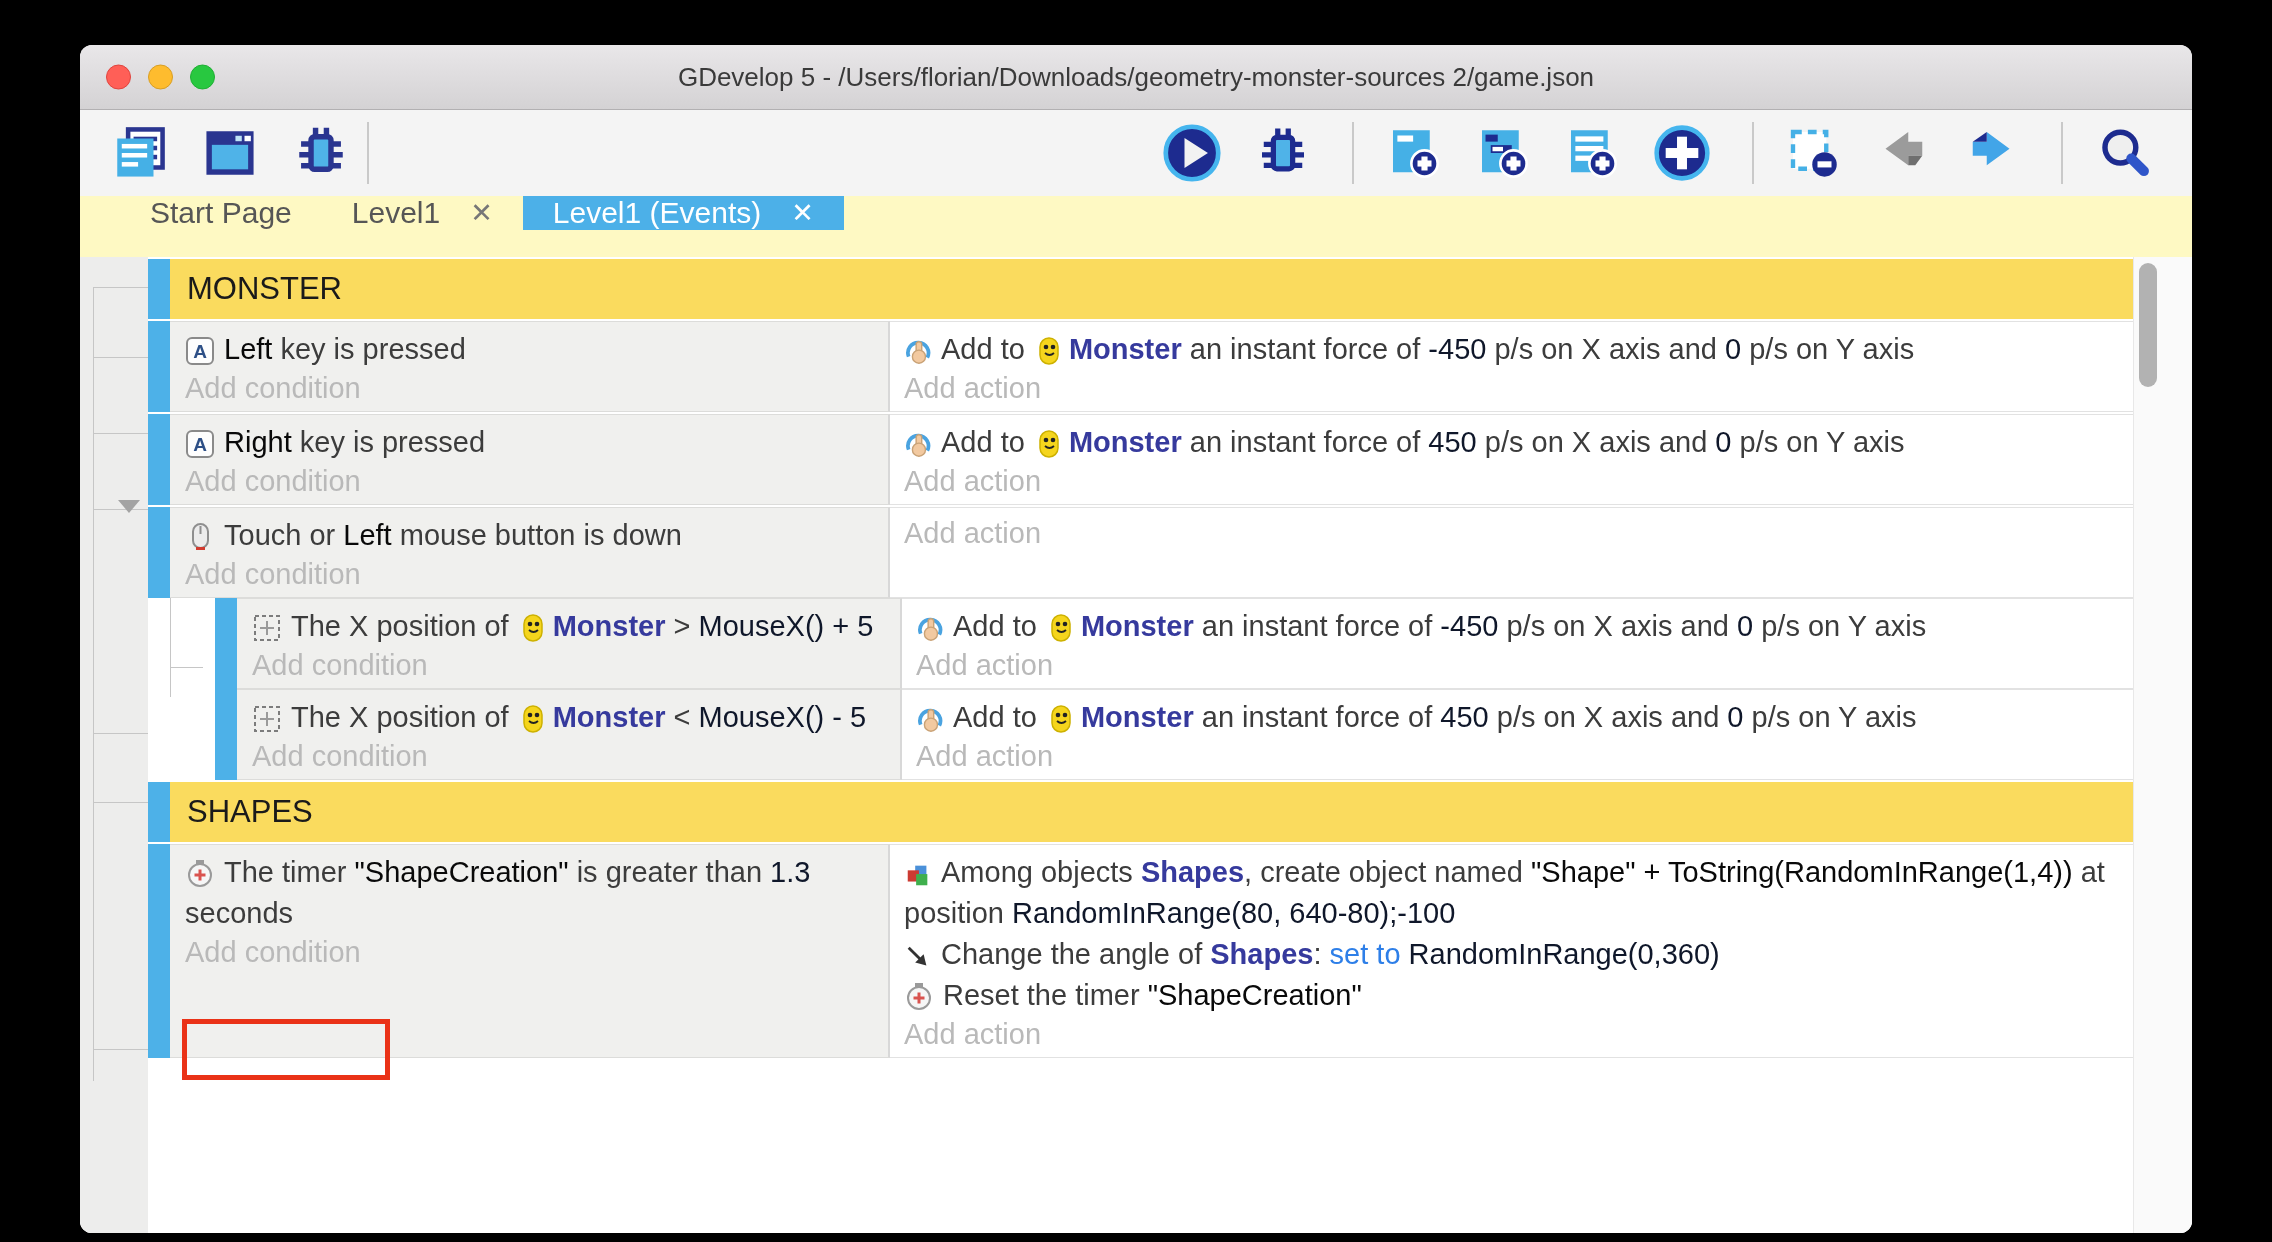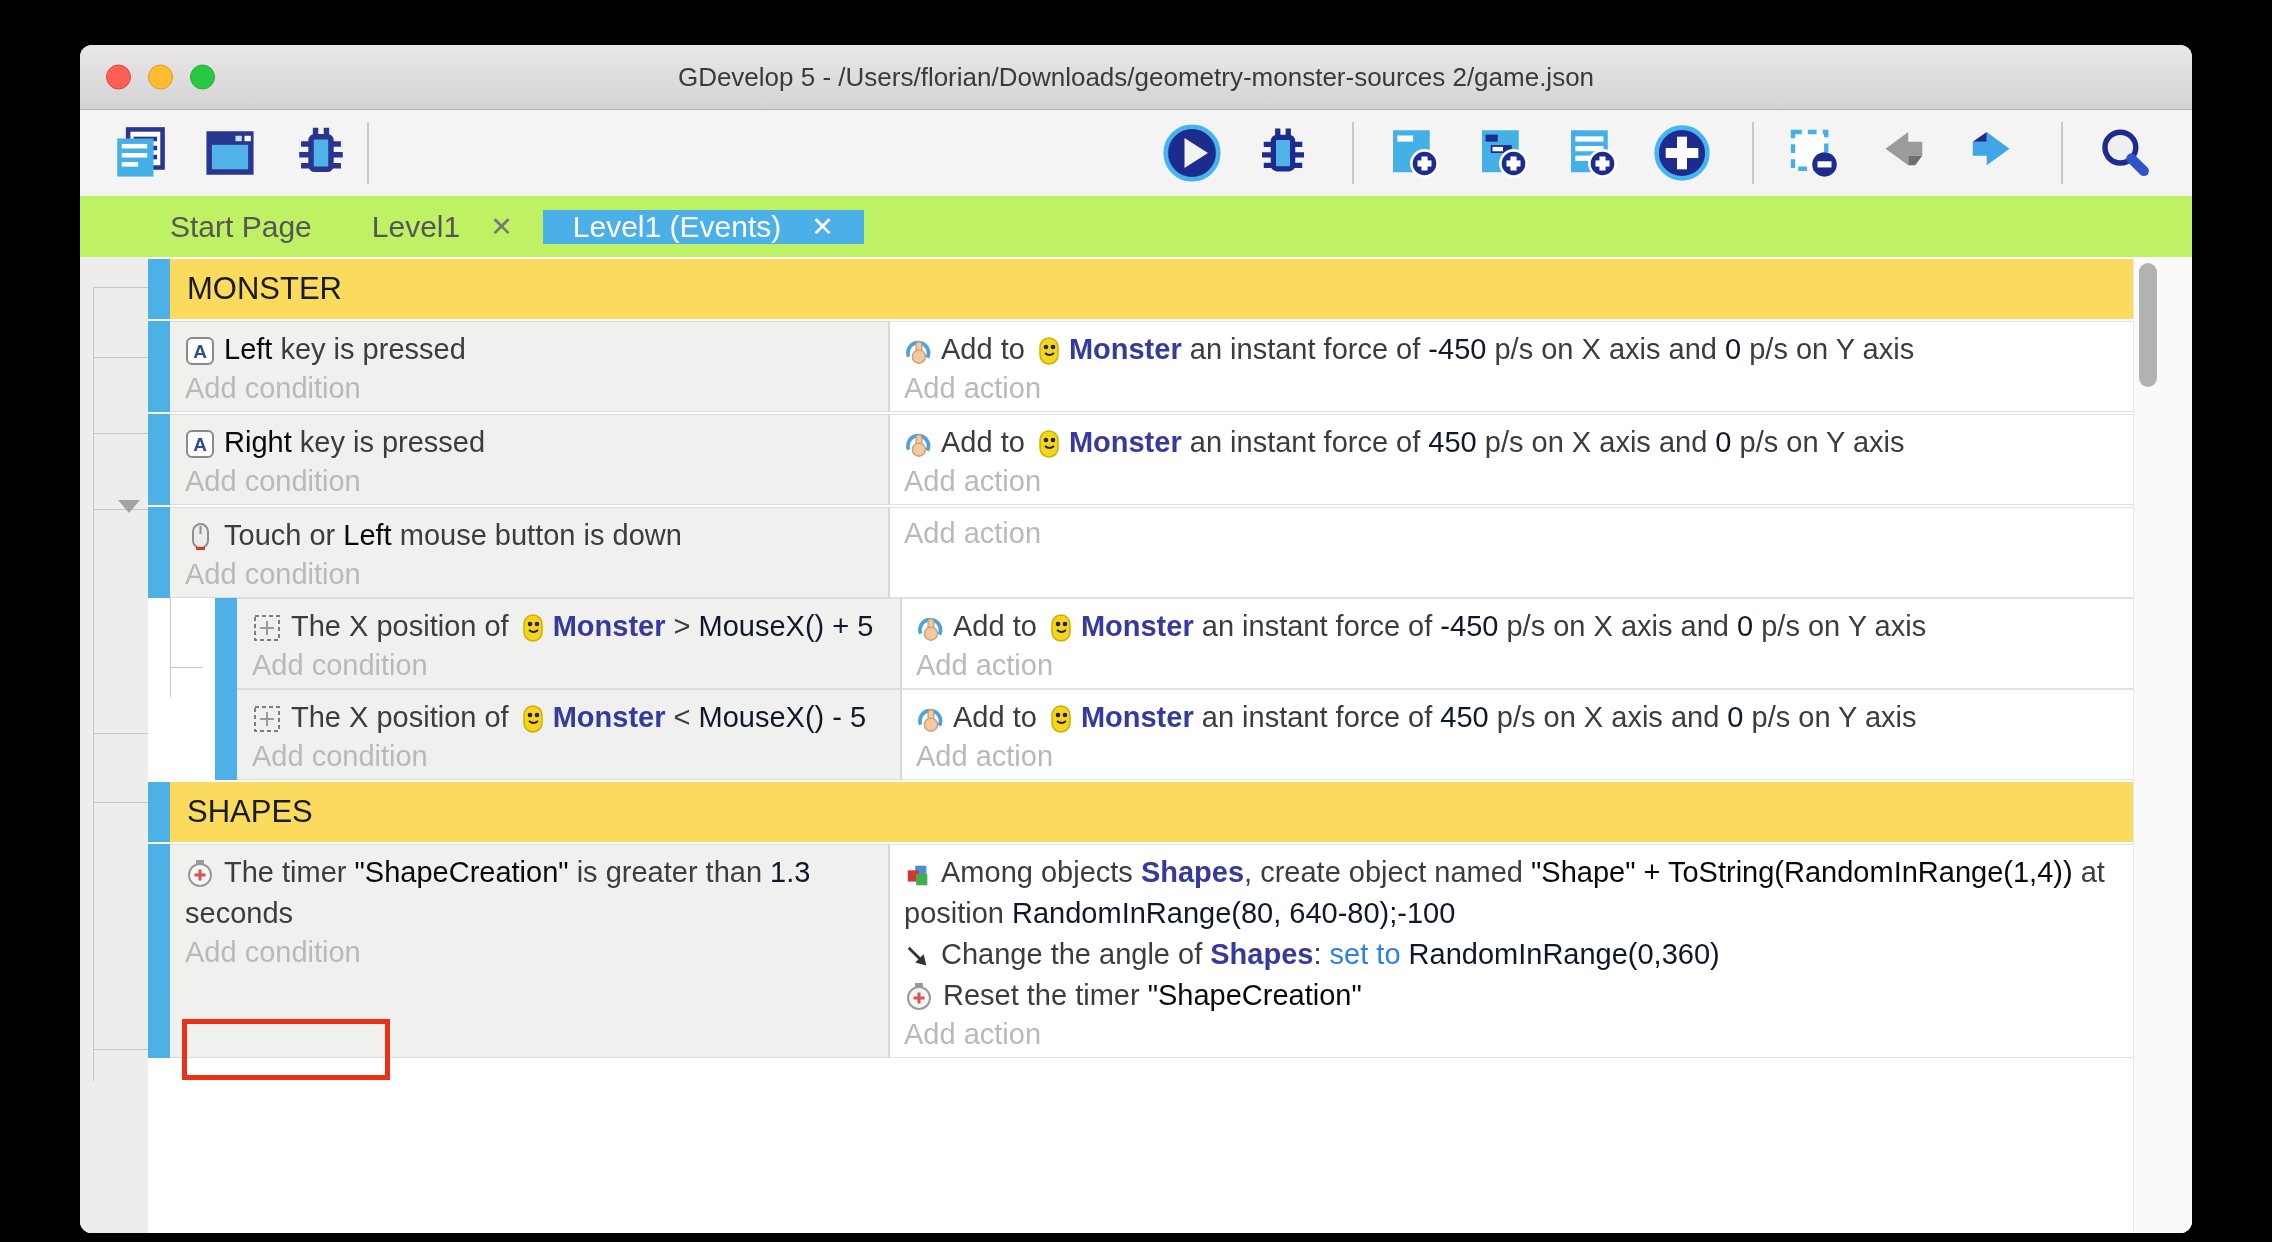--- a/index.html
+++ b/index.html
@@ -17,21 +17,21 @@
   .light.green{background:#28c840;border:1px solid #1faf34;}
   .title{font-size:26px;color:#3a3a3a;}
   
   .toolbar{height:86px;flex:0 0 auto;display:flex;align-items:center;padding:0 30px;background:#f4f4f4;}
   .tb-group{display:flex;align-items:center;gap:24px;}
   .tb-spacer{flex:1;}
   .tb-divider{width:2px;height:62px;background:#c9c9c9;margin:0 8px;}
   .tb-btn{background:none;border:none;padding:0;cursor:pointer;display:flex;align-items:center;}
   .tb-btn svg{display:block;}
   
-  .tabbar{height:61px;flex:0 0 auto;display:flex;align-items:center;padding-left:60px;background:#bef264;font-size:30px;}
+  .tabbar{height:61px;flex:0 0 auto;display:flex;align-items:flex-start;padding-left:40px;background:#fef9c3;font-size:30px;}
   .tab{display:flex;align-items:center;gap:30px;padding:0 30px;color:#565656;cursor:pointer;}
   .tab .close{font-size:27px;color:#777;}
   .tab.active{background:#4cb0e8;color:#fff;}
   .tab.active .close{color:#fff;}
   
   .events{flex:1;position:relative;background:#fff;overflow:hidden;}
   .gutter{position:absolute;left:0;top:0;width:68px;height:100%;background:#ededec;z-index:0;}
   .decor{position:absolute;z-index:1;background:#c6c6c6;}
   .tri{position:absolute;z-index:1;width:0;height:0;border-left:11px solid transparent;
        border-right:11px solid transparent;border-top:13px solid #a3a3a3;background:none;}

